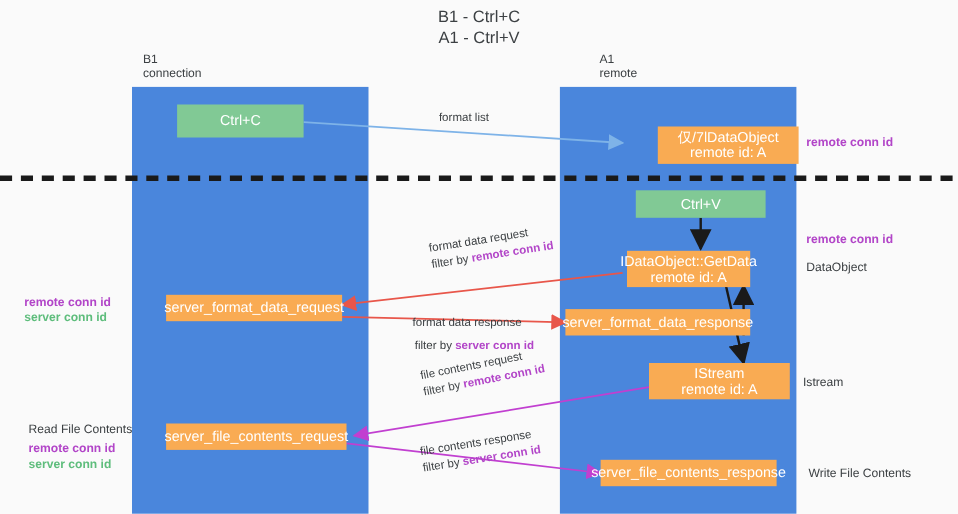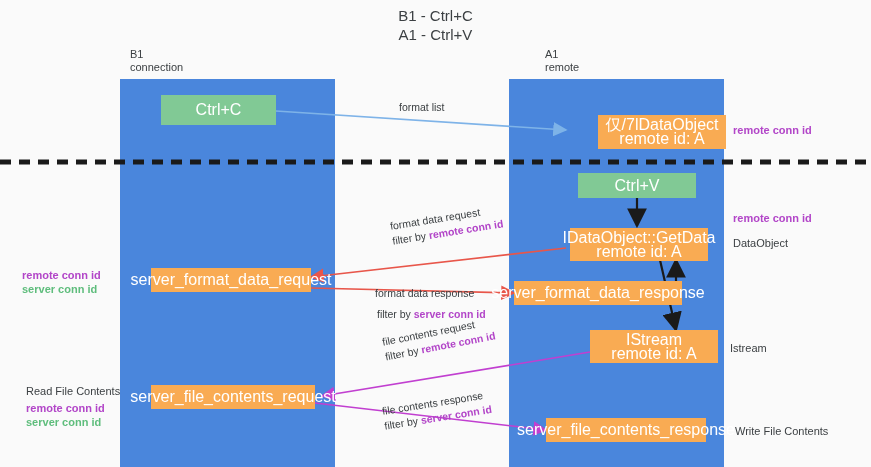--- a/index.html
+++ b/index.html
@@ -6,21 +6,21 @@
   body{width:871px;height:467px;position:relative;overflow:hidden;
        font-family:"Liberation Sans","DejaVu Sans",sans-serif;color:#3c4043;}
   .stage{position:absolute;inset:0;}
   svg.layer{position:absolute;left:0;top:0;width:871px;height:467px;pointer-events:none;}
   .title{position:absolute;left:0;top:6px;width:871px;text-align:center;
          font-size:15px;line-height:19px;color:#3c4043;white-space:pre;}
   .colhead{position:absolute;text-align:left;font-size:11px;line-height:13px;color:#3c4043;}
   .lane{position:absolute;background:#4a86dc;}
   .node{position:absolute;box-sizing:border-box;display:flex;flex-direction:column;
         align-items:center;justify-content:center;text-align:right;color:#ffffff;
-        font-size:16px;line-height:14px;}
+        font-size:13px;line-height:14px;}
   .node.orange{background:#f9ab53;}
   .node.green{background:#81c995;}
   .lbl{position:absolute;font-size:11px;line-height:15px;white-space:nowrap;}
   .lbl.dark{color:#3c4043;}
   .purple{color:#b245c8;font-weight:bold;}
   .green-t{color:#5ebd7c;font-weight:bold;}
   .arrowlbl{position:absolute;font-size:10.5px;line-height:15px;white-space:nowrap;color:#3c4043;}
   .rot-up{transform:rotate(-9deg);transform-origin:left top;}
   .rot-up2{transform:rotate(-11deg);transform-origin:left top;}
 </style>
@@ -86,21 +86,21 @@
 
   <div class="node orange" style="left:598px;top:115px;width:128px;height:34px;">
     <span>仅/7lDataObject</span>
     <span>remote id: A</span>
   </div>
 
   <div class="node green" style="left:578px;top:173px;width:118px;height:25px;">
     <span>Ctrl+V</span>
   </div>
 
-  <div class="node orange" style="left:570px;top:228px;width:138px;height:33px;">
+  <div class="node orange" style="left:570px;top:228px;width:112px;height:33px;">
     <span>IDataObject::GetData</span>
     <span>remote id: A</span>
   </div>
 
   <div class="node orange" style="left:151px;top:268px;width:160px;height:24px;">
     <span>server_format_data_request</span>
   </div>
 
   <div class="node orange" style="left:514px;top:281px;width:168px;height:24px;">
     <span>server_format_data_response</span>

